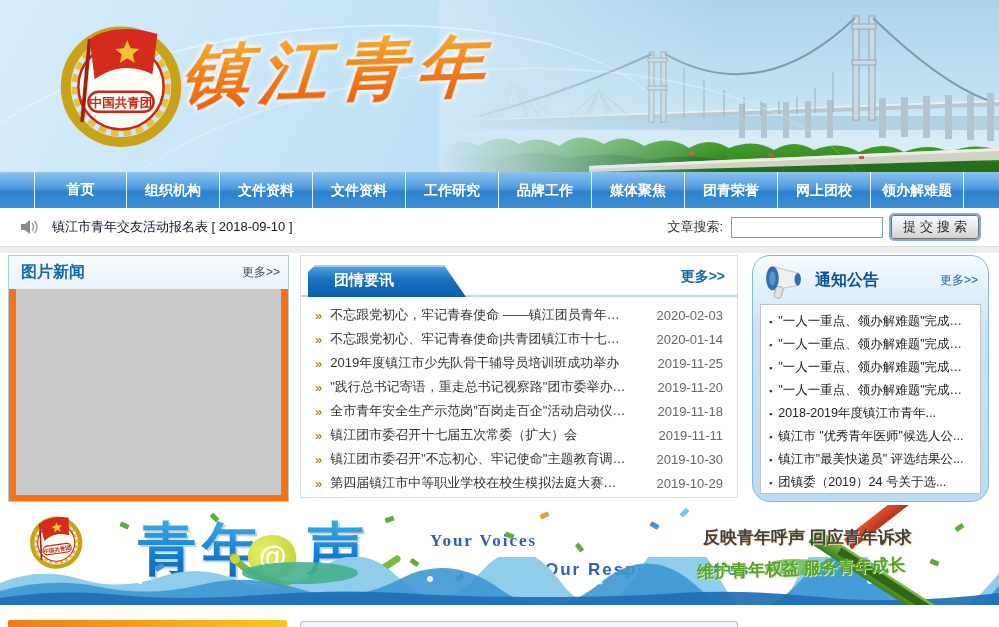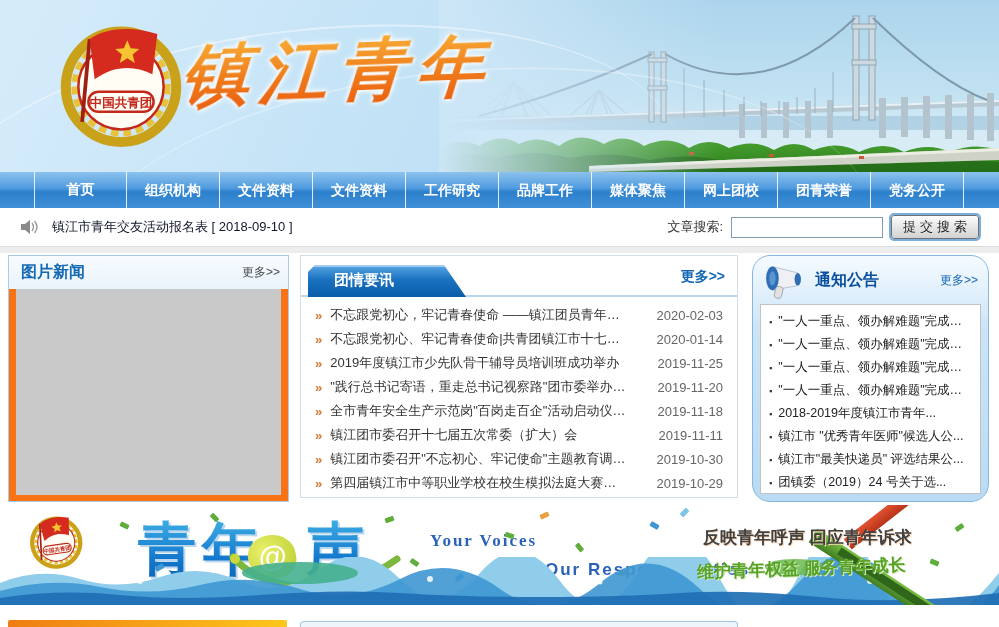--- a/index.html
+++ b/index.html
@@ -217,23 +217,23 @@
 
   <div class="nav">
     <ul>
       <li>首页</li>
       <li>组织机构</li>
       <li>文件资料</li>
       <li>文件资料</li>
       <li>工作研究</li>
       <li>品牌工作</li>
       <li>媒体聚焦</li>
+      <li>团青荣誉</li>
       <li>网上团校</li>
-      <li>团青荣誉</li>
-      <li>党务公开</li>
+      <li>领办解难题</li>
     </ul>
   </div>
 
   <div class="ticker">
     <svg class="spk" viewBox="0 0 20 16">
       <polygon points="1,5 5,5 10,1 10,15 5,11 1,11" fill="#8a8a8a"></polygon>
       <path d="M12,4 q3,4 0,8 M14.5,2 q5,6 0,12" stroke="#9a9a9a" stroke-width="1.4" fill="none"></path>
     </svg>
     <span class="headline">镇江市青年交友活动报名表 [ 2018-09-10 ]</span>
     <div class="right">

